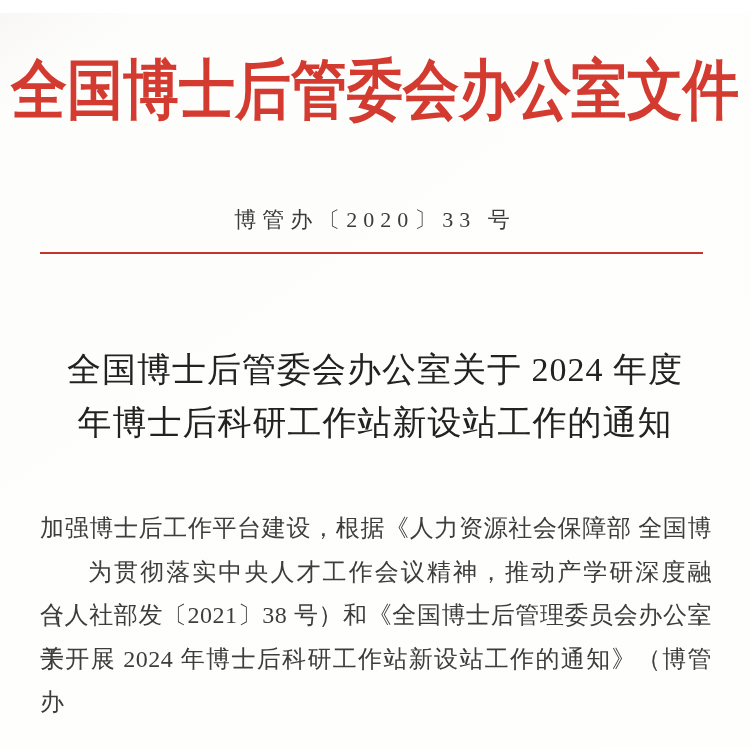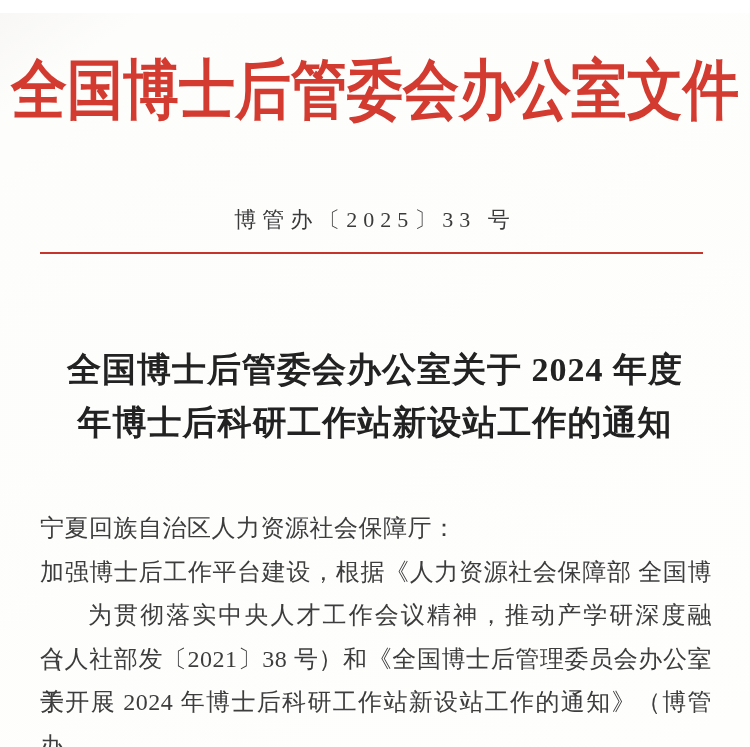--- a/index.html
+++ b/index.html
@@ -47,21 +47,21 @@
     height: 2px;
     background: #c5352c;
   }
   .doc-title {
     position: absolute;
     top: 330px;
     left: 0;
     width: 100%;
     text-align: center;
     font-size: 34px;
-    font-weight: 700;
+    font-weight: 400;
     line-height: 53px;
     color: #222222;
     letter-spacing: 1px;
   }
   .text-block {
     position: absolute;
     top: 494px;
     left: 40px;
     width: 672px;
     font-size: 24px;
@@ -82,30 +82,29 @@
     text-indent: 48px;
   }
 </style>
 </head>
 <body>
 
 <div class="page">
 
   <div class="header-title">全国博士后管委会办公室文件</div>
 
-  <div class="doc-number">博管办〔2025〕33 号</div>
+  <div class="doc-number">博管办〔2020〕33 号</div>
 
   <div class="red-divider"></div>
 
   <div class="doc-title">
     <div>全国博士后管委会办公室关于 2024 年度</div>
     <div>年博士后科研工作站新设站工作的通知</div>
   </div>
 
   <div class="text-block">
-    <div class="text-line">宁夏回族自治区人力资源社会保障厅：</div>
     <div class="text-line justified">加强博士后工作平台建设，根据《人力资源社会保障部 全国博</div>
     <div class="text-line justified indent">为贯彻落实中央人才工作会议精神，推动产学研深度融合，</div>
     <div class="text-line justified">（人社部发〔2021〕38 号）和《全国博士后管理委员会办公室关</div>
     <div class="text-line justified">于开展 2024 年博士后科研工作站新设站工作的通知》（博管办</div>
   </div>
 
 </div>
 
 </body></html>

